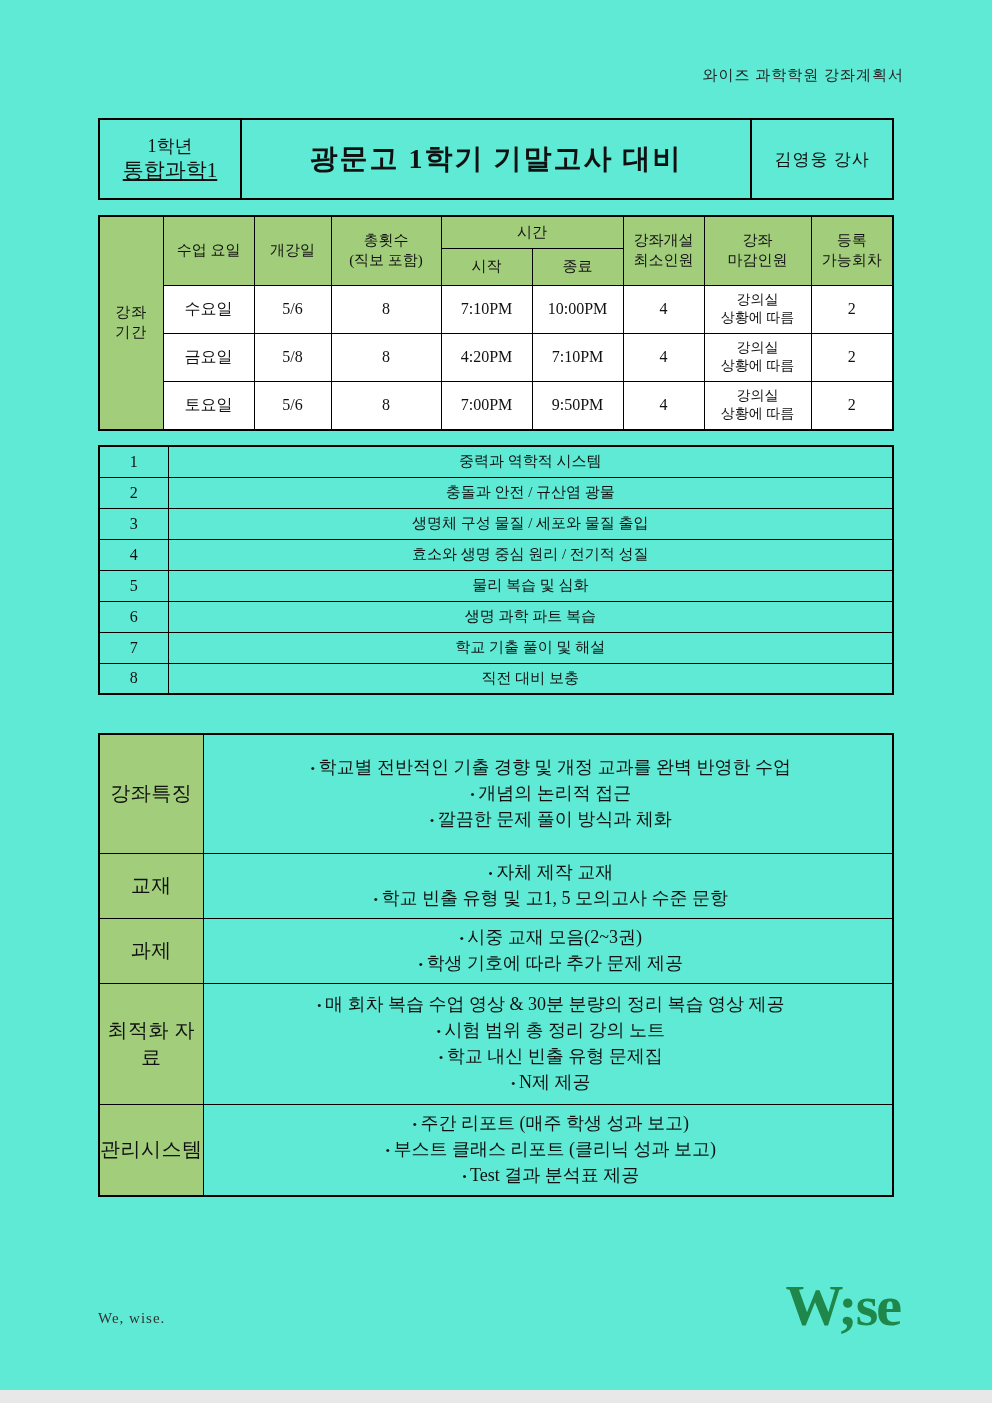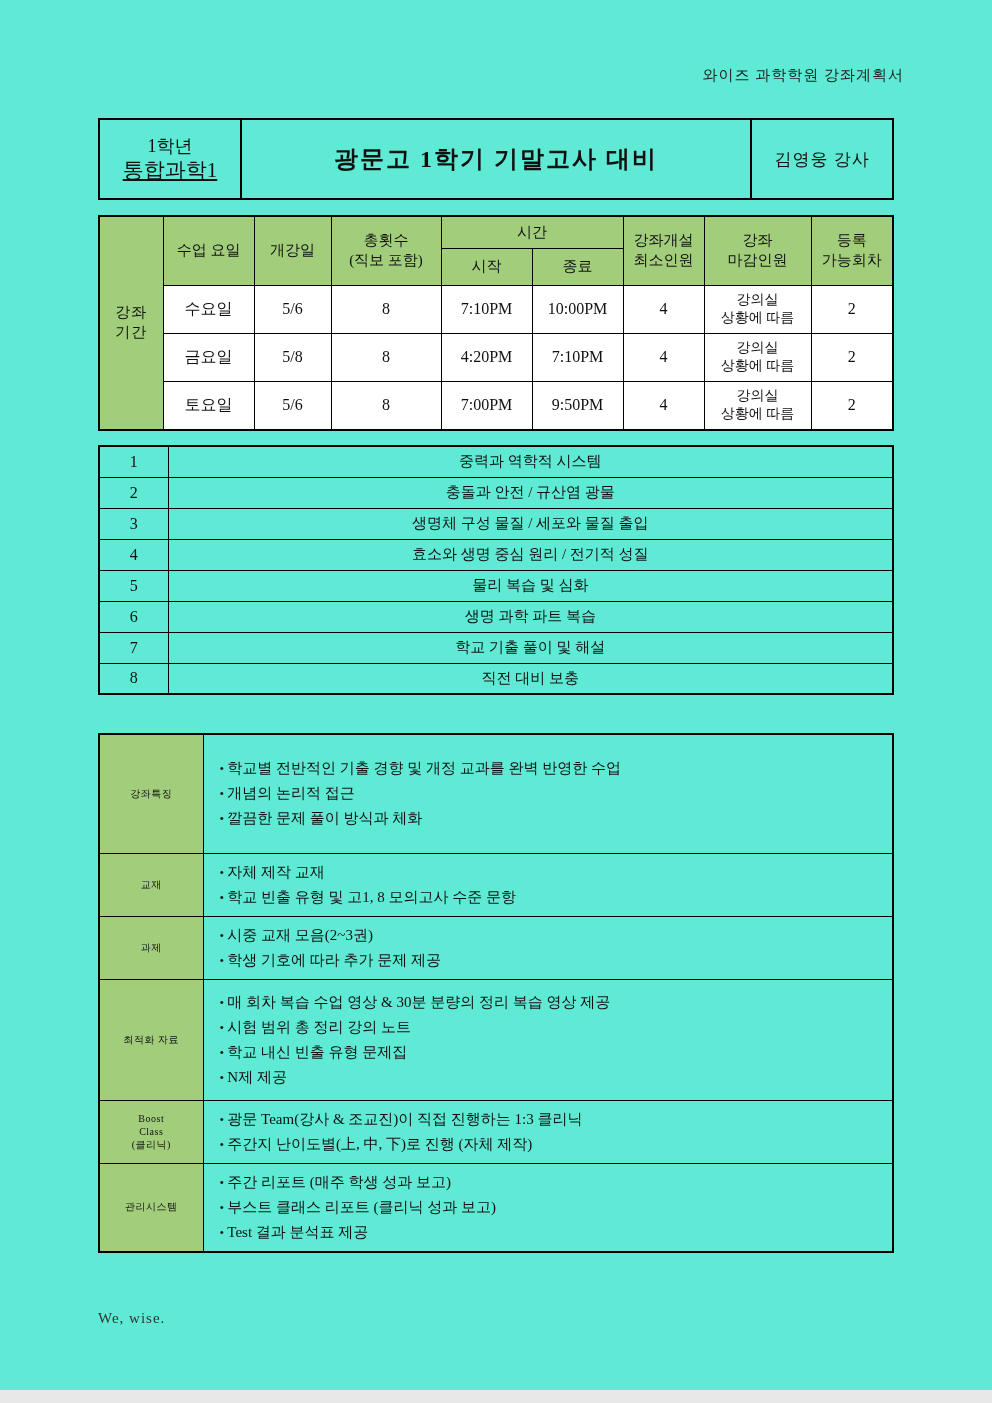--- a/index.html
+++ b/index.html
@@ -29,42 +29,42 @@
   table { border-collapse: collapse; table-layout: fixed; }
   td, th { vertical-align: middle; text-align: center; font-weight: normal; overflow: hidden; }
   .pre { white-space: pre-line; line-height: 1.32; }
   .green { background: #a2ce7b; }
 
   
   .title-table { top: 118px; left: 98px; width: 794px; height: 82px; }
   .title-table td { border: 2px solid #000; }
   .course-grade { font-size: 18px; line-height: 1.25; }
   .course-subject { font-size: 21px; text-decoration: underline; line-height: 1.25; }
-  .course-title { font-size: 24px; font-weight: bold; letter-spacing: 2px; }
+  .course-title { font-size: 28px; font-weight: bold; letter-spacing: 2px; }
   .instructor { font-size: 17px; letter-spacing: 1px; }
 
   
   .schedule-table { top: 215px; left: 98px; width: 794px; }
   .schedule-table th, .schedule-table td { border: 1px solid #000; font-size: 15px; }
   .schedule-table { border: 2px solid #000; }
   .schedule-table td.data { font-size: 16px; background: #fff; }
   .schedule-table td.capacity { font-size: 14px; }
   .rowhead { font-size: 16px; letter-spacing: 1px; }
 
   
   .curriculum-table { top: 445px; left: 98px; width: 794px; border: 2px solid #000; }
   .curriculum-table th, .curriculum-table td { border: 1px solid #000; font-size: 15px; }
   .curriculum-table td.num { font-size: 16px; }
 
   
   .info-table { top: 733px; left: 98px; width: 794px; border: 2px solid #000; }
   .info-table td { border: 1px solid #000; }
-  .info-table td.label { font-size: 10px; letter-spacing: 0.5px; }
+  .info-table td.label { font-size: 20px; letter-spacing: 0.5px; }
   .info-table td.content { text-align: left; padding: 6px 10px 6px 16px; }
-  .bullet-line { font-size: 15px; line-height: 25px; white-space: nowrap; }
+  .bullet-line { font-size: 18px; line-height: 25px; white-space: nowrap; text-align: center; }
   .bullet-line::before { content: "\2022\00a0"; font-size: 13px; }
 
   
   .footer-note { left: 98px; top: 1310px; font-size: 15px; color: #333; letter-spacing: 1px; }
   .brand-logo {
     right: 92px; top: 1272px;
     font-size: 58px;
     font-weight: bold;
     color: #1e8749;
     letter-spacing: -2px;
@@ -216,54 +216,46 @@
       <td class="content">
         <div class="bullet-line">학교별 전반적인 기출 경향 및 개정 교과를 완벽 반영한 수업</div>
         <div class="bullet-line">개념의 논리적 접근</div>
         <div class="bullet-line">깔끔한 문제 풀이 방식과 체화</div>
       </td>
     </tr>
     <tr style="height:53px">
       <td class="label green">교재</td>
       <td class="content">
         <div class="bullet-line">자체 제작 교재</div>
-        <div class="bullet-line">학교 빈출 유형 및 고1, 8 모의고사 수준 문항</div>
+        <div class="bullet-line">학교 빈출 유형 및 고1, 5 모의고사 수준 문항</div>
       </td>
     </tr>
     <tr style="height:52px">
       <td class="label green">과제</td>
       <td class="content">
         <div class="bullet-line">시중 교재 모음(2~3권)</div>
         <div class="bullet-line">학생 기호에 따라 추가 문제 제공</div>
       </td>
     </tr>
     <tr style="height:121px">
       <td class="label green">최적화 자료</td>
       <td class="content">
         <div class="bullet-line">매 회차 복습 수업 영상 &amp; 30분 분량의 정리 복습 영상 제공</div>
         <div class="bullet-line">시험 범위 총 정리 강의 노트</div>
         <div class="bullet-line">학교 내신 빈출 유형 문제집</div>
         <div class="bullet-line">N제 제공</div>
       </td>
     </tr>
-    <tr style="height:62px">
-      <td class="label green pre">Boost
-Class
-(클리닉)</td>
-      <td class="content">
-        <div class="bullet-line">광문 Team(강사 &amp; 조교진)이 직접 진행하는 1:3 클리닉</div>
-        <div class="bullet-line">주간지 난이도별(上, 中, 下)로 진행 (자체 제작)</div>
-      </td>
-    </tr>
     <tr style="height:73px">
       <td class="label green">관리시스템</td>
       <td class="content">
         <div class="bullet-line">주간 리포트 (매주 학생 성과 보고)</div>
         <div class="bullet-line">부스트 클래스 리포트 (클리닉 성과 보고)</div>
         <div class="bullet-line">Test 결과 분석표 제공</div>
       </td>
     </tr>
   </tbody>
     </table>
 
   <div class="abs footer-note">We, wise.</div>
+  <div class="abs brand-logo">W;se</div>
 
 </div>
 
 </body></html>

